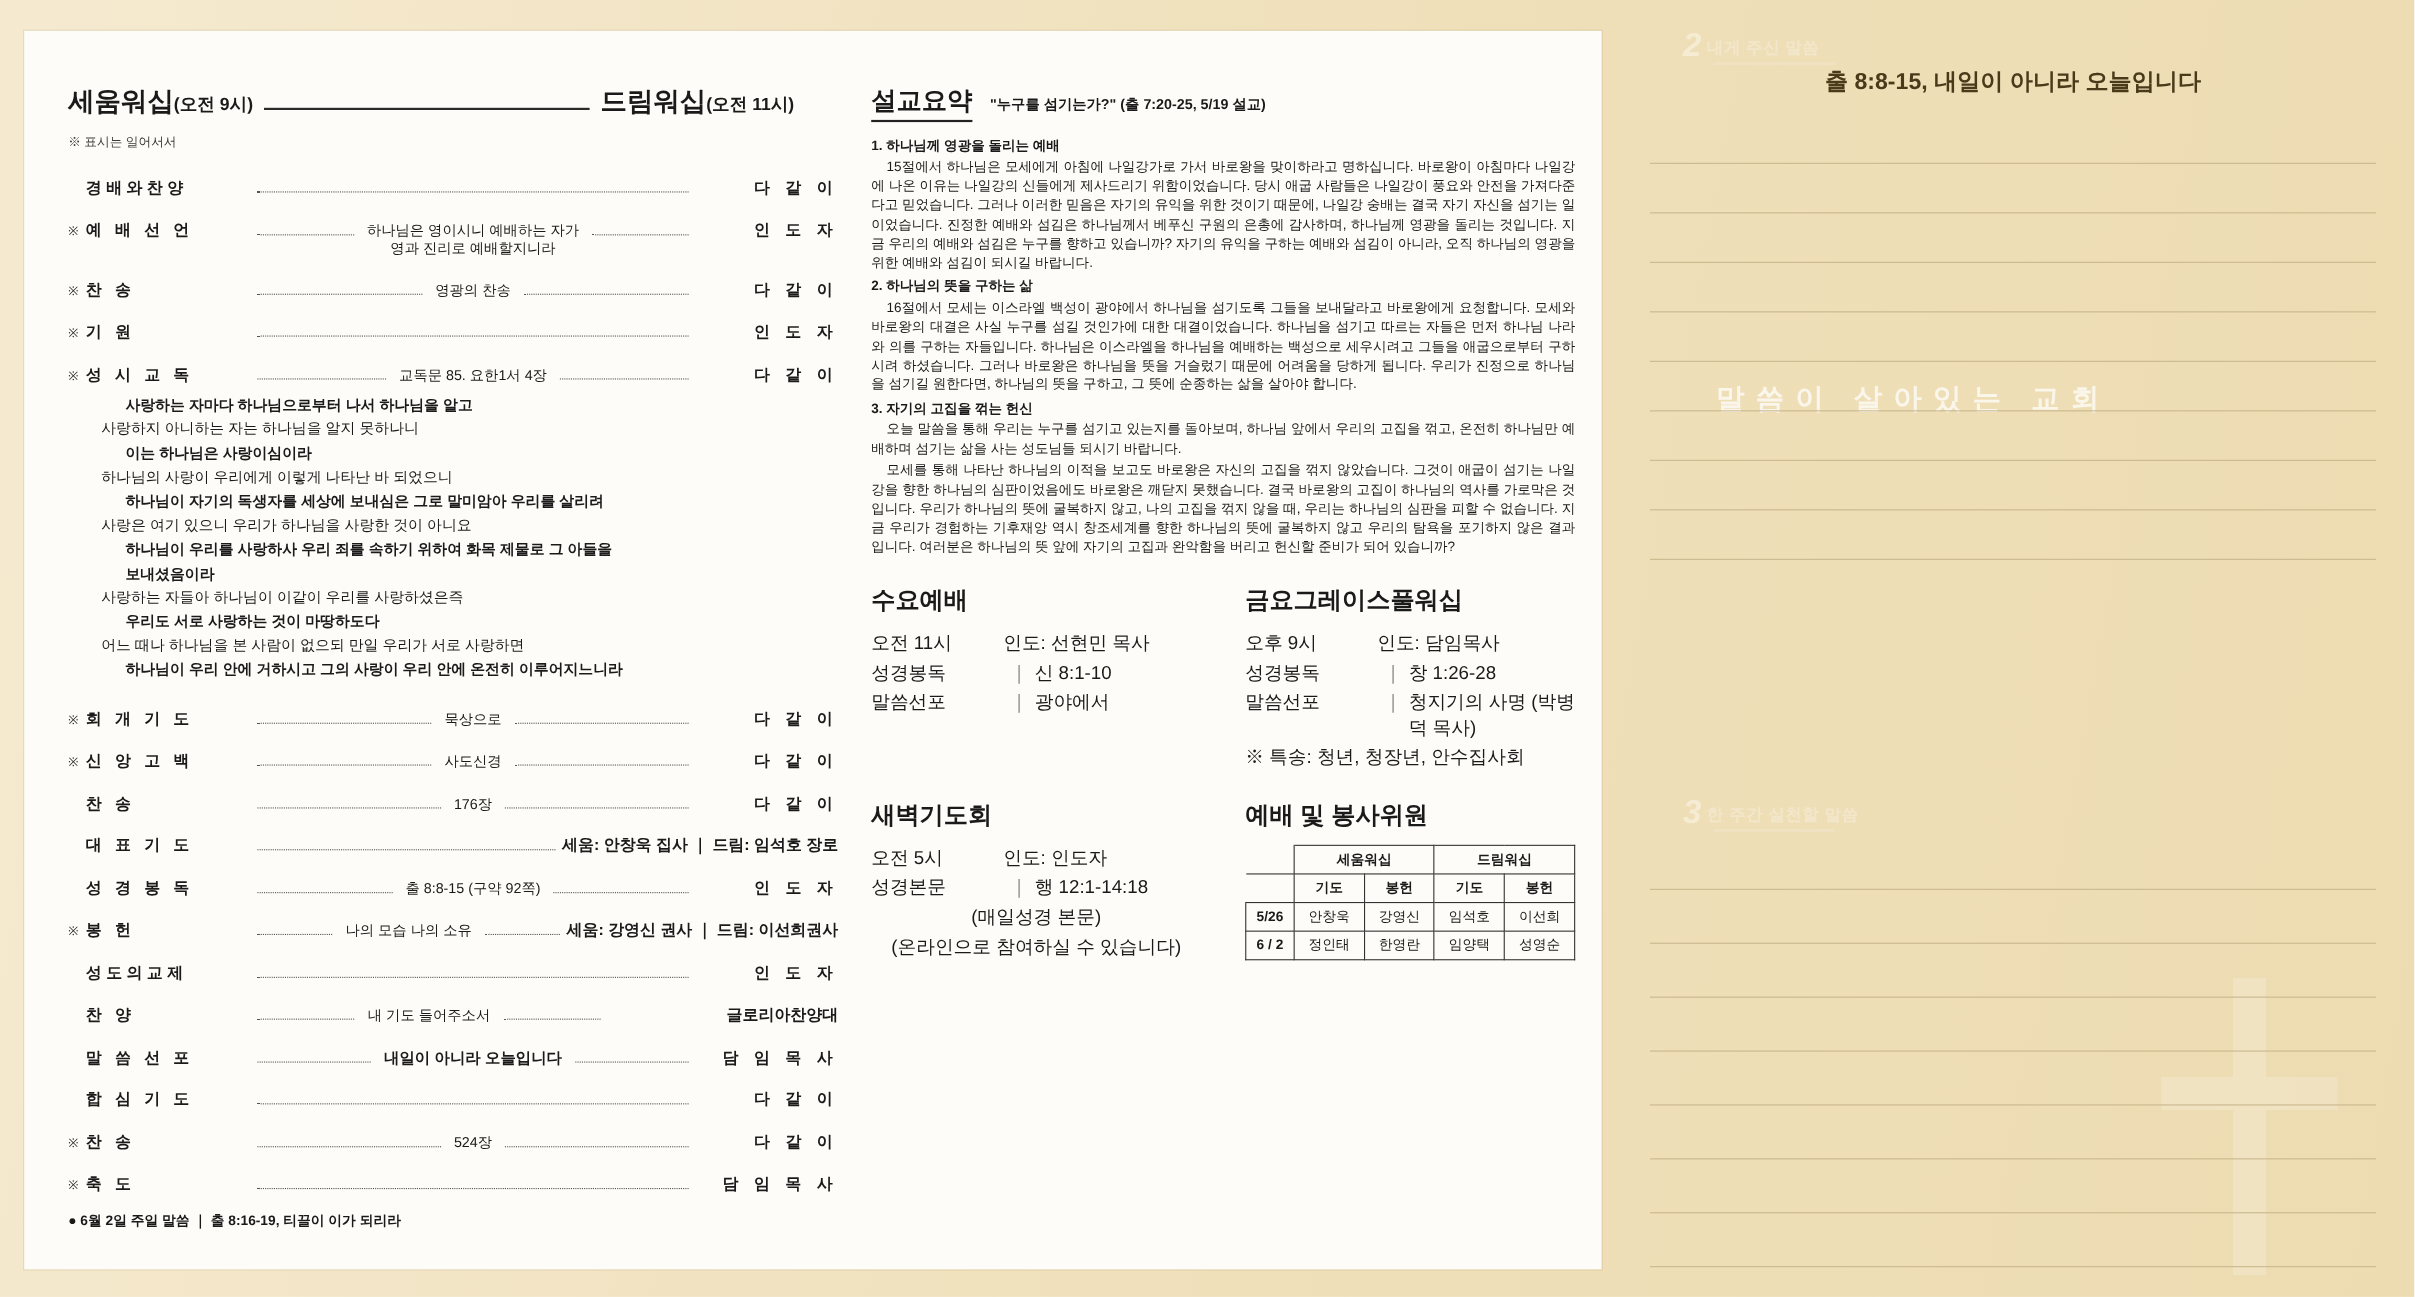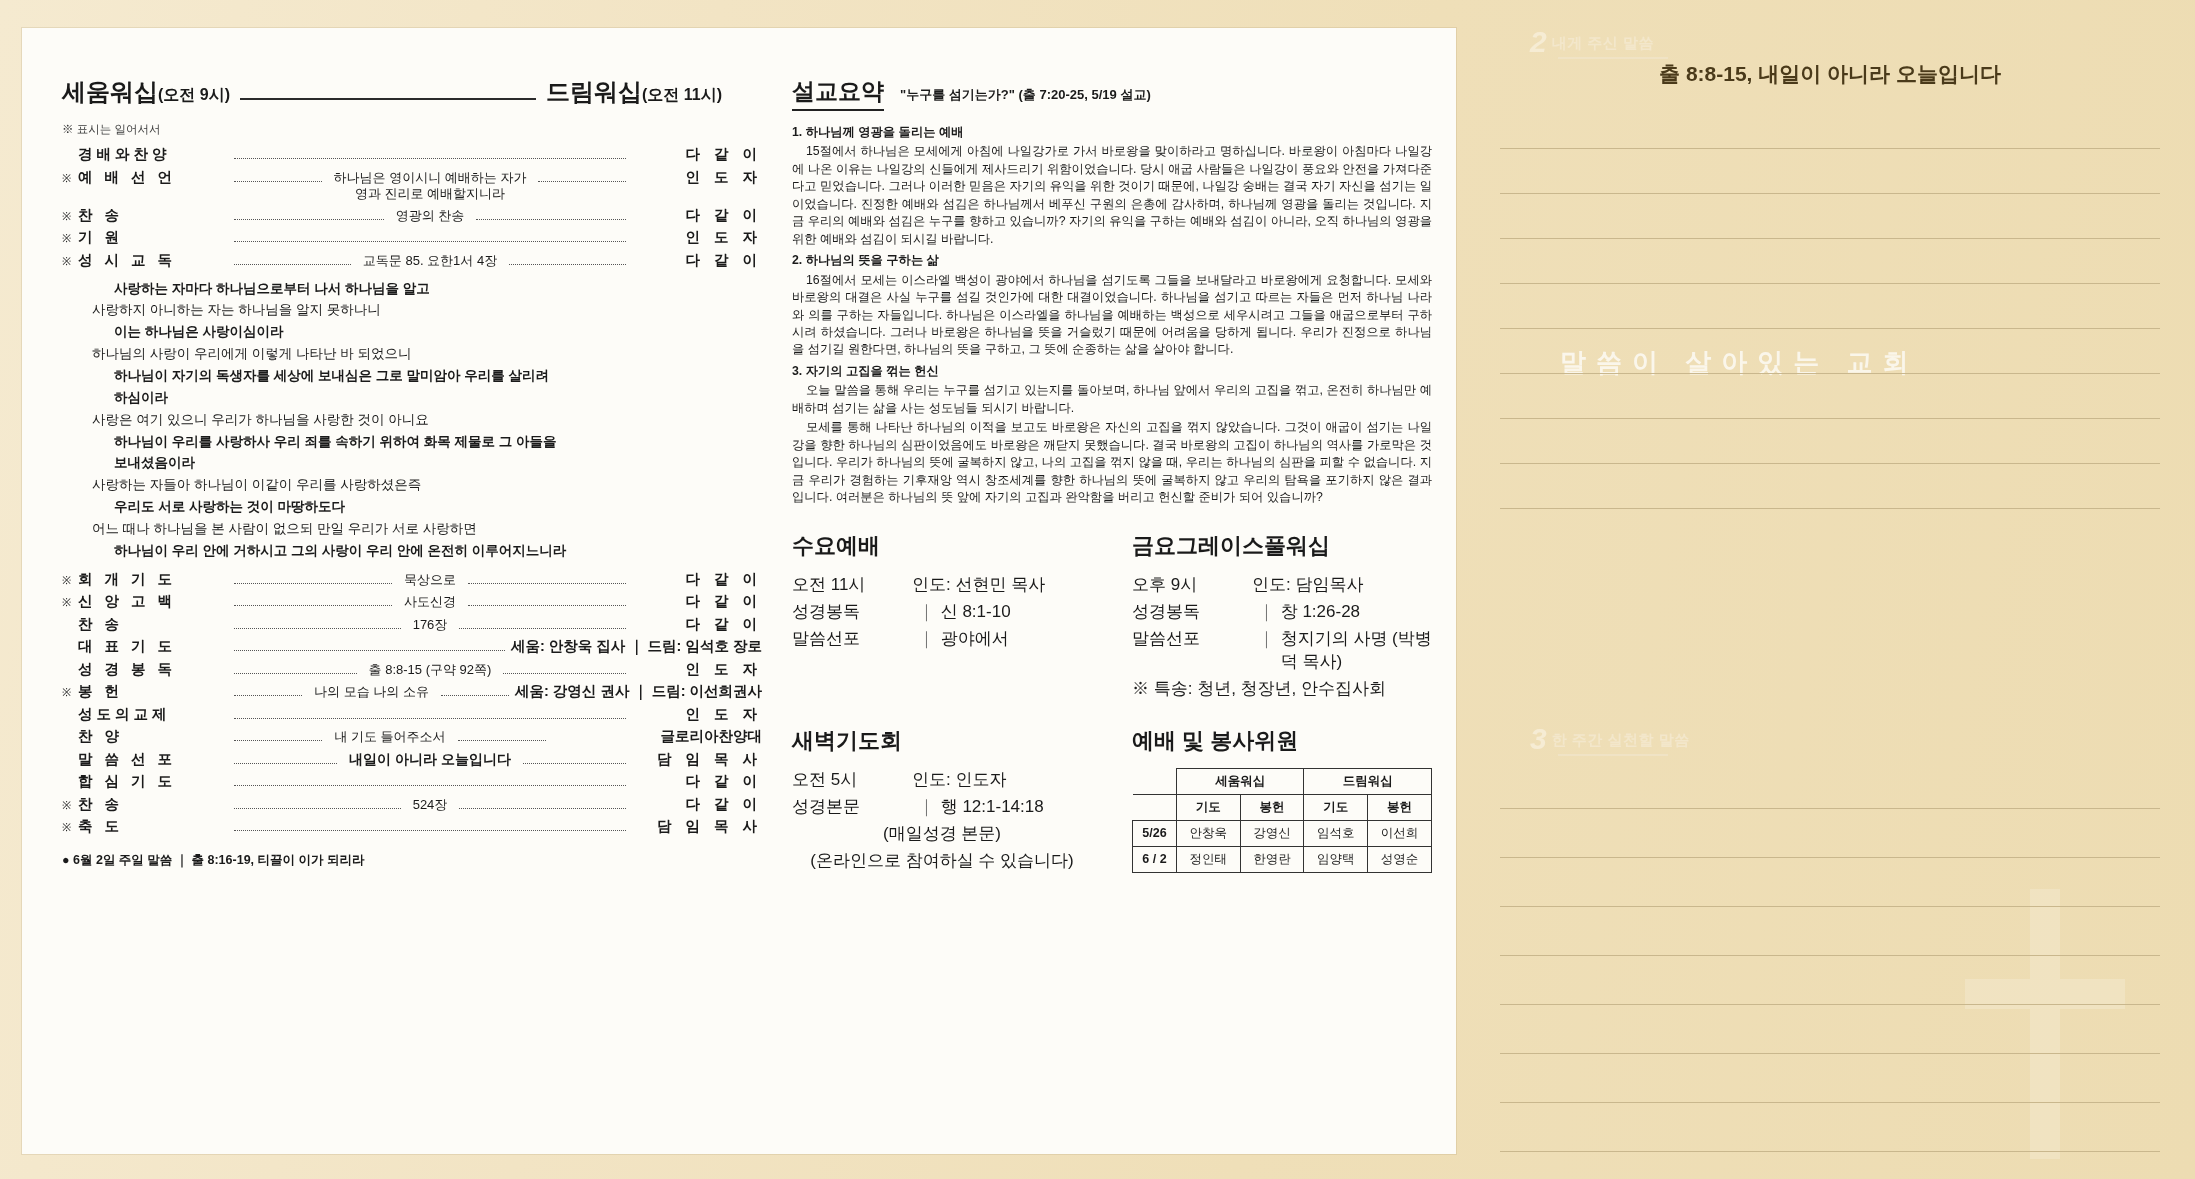--- a/index.html
+++ b/index.html
@@ -130,20 +130,21 @@
     text-align: center;
     padding: 0 6px;
   }
   .order-row .mid.b { font-weight: bold; font-size: 14px; }
   .order-row .who {
     flex: 0 0 130px;
     text-align: right;
     font-weight: bold;
     letter-spacing: 5px;
     font-size: 14.5px;
+    margin-top: 16px;
   }
   .order-row .who.wide { flex: 0 0 210px; letter-spacing: 0; }
   .two-line-mid { display: flex; flex-direction: column; align-items: center; line-height: 1.25; }
 
   
   .resp {
     margin: 8px 0 8px 30px;
     font-size: 13.5px;
     line-height: 1.62;
   }
@@ -351,21 +352,20 @@
         <span class="dots"></span>
         <span class="who">다 같 이</span>
       </div>
 
       <div class="resp">
         <span class="b">사랑하는 자마다 하나님으로부터 나서 하나님을 알고</span>
         <span class="n">사랑하지 아니하는 자는 하나님을 알지 못하나니</span>
         <span class="b">이는 하나님은 사랑이심이라</span>
         <span class="n">하나님의 사랑이 우리에게 이렇게 나타난 바 되었으니</span>
         <span class="b">하나님이 자기의 독생자를 세상에 보내심은 그로 말미암아 우리를 살리려</span>
-        <span class="b">하심이라</span>
         <span class="n">사랑은 여기 있으니 우리가 하나님을 사랑한 것이 아니요</span>
         <span class="b">하나님이 우리를 사랑하사 우리 죄를 속하기 위하여 화목 제물로 그 아들을</span>
         <span class="b">보내셨음이라</span>
         <span class="n">사랑하는 자들아 하나님이 이같이 우리를 사랑하셨은즉</span>
         <span class="b">우리도 서로 사랑하는 것이 마땅하도다</span>
         <span class="n">어느 때나 하나님을 본 사람이 없으되 만일 우리가 서로 사랑하면</span>
         <span class="b">하나님이 우리 안에 거하시고 그의 사랑이 우리 안에 온전히 이루어지느니라</span>
       </div>
 
       <div class="order-row">

